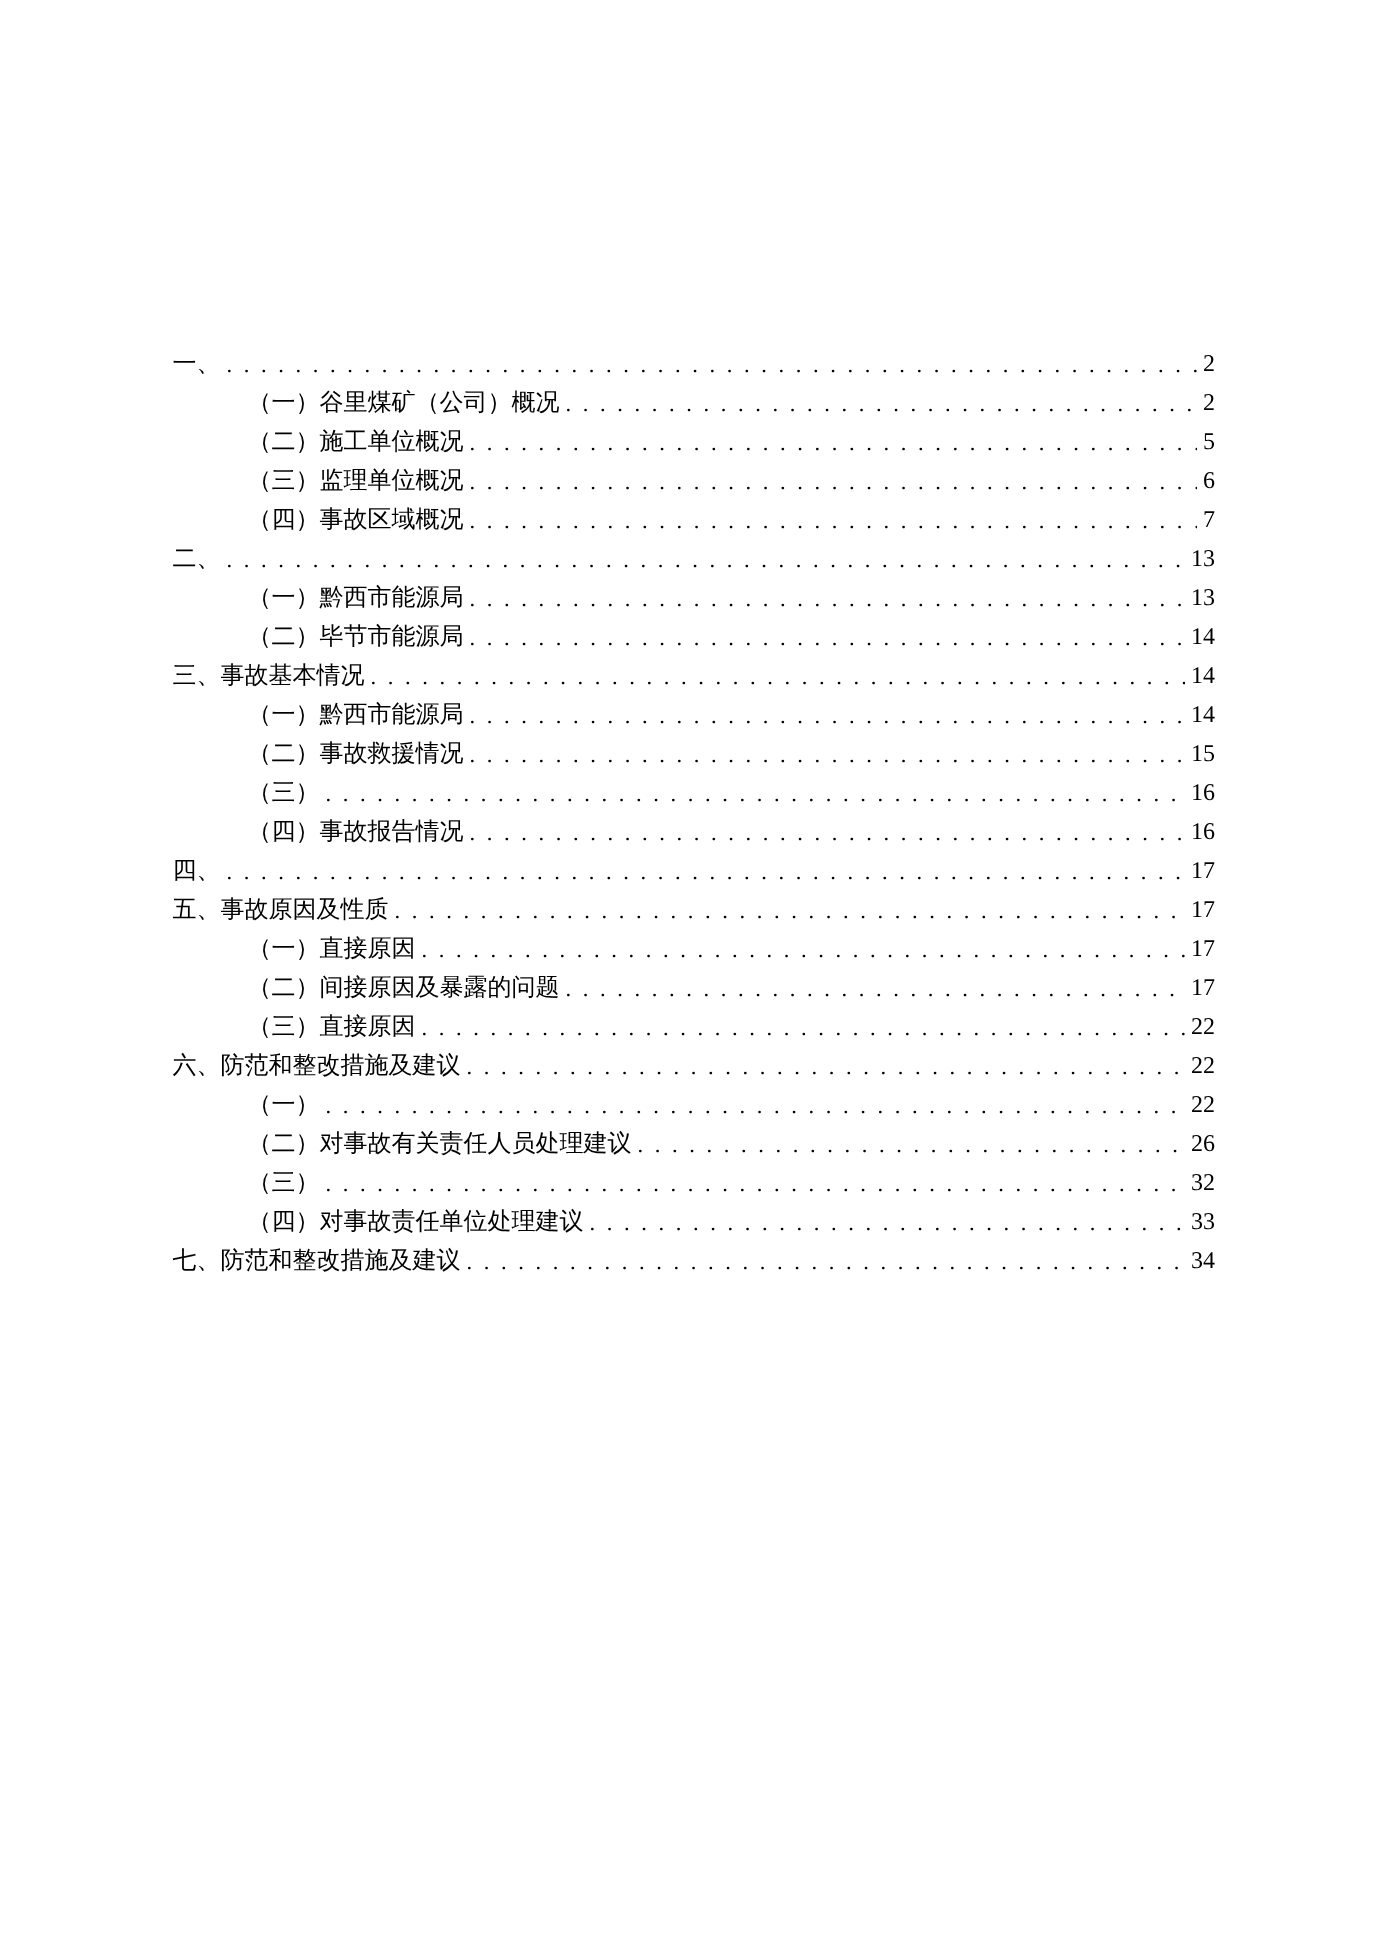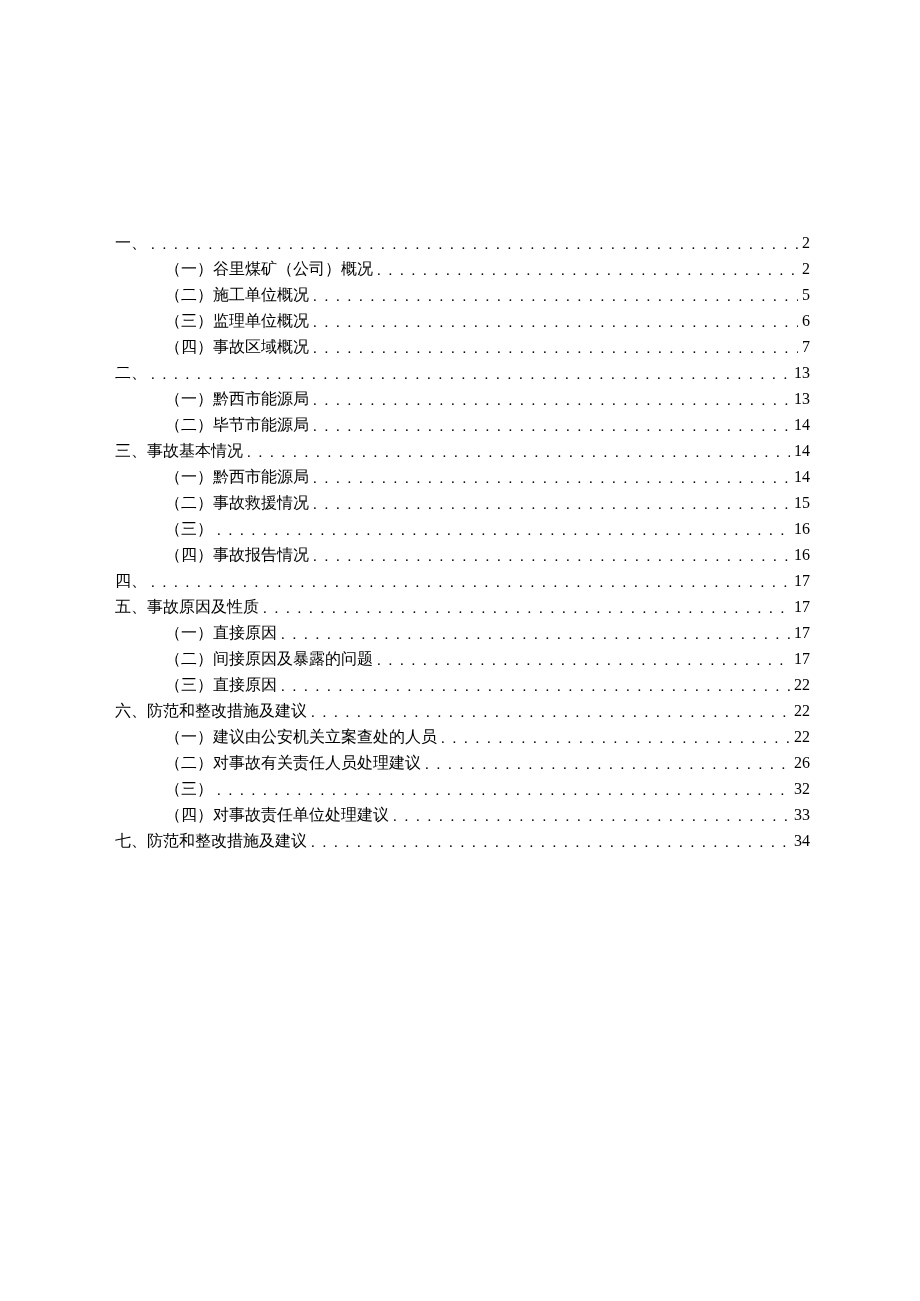--- a/index.html
+++ b/index.html
@@ -181,21 +181,20 @@
     </div>
     <div class="toc-entry level-1">
       <span class="toc-marker">六、</span>
       <span class="toc-title">防范和整改措施及建议</span>
       <span class="toc-gap"></span>
       <span class="toc-dots"></span>
       <span class="toc-page">22</span>
     </div>
     <div class="toc-entry level-2">
       <span class="toc-marker">（一）</span>
-      <span class="toc-title">建议由公安机关立案查处的人员</span>
       <span class="toc-gap"></span>
       <span class="toc-dots"></span>
       <span class="toc-page">22</span>
     </div>
     <div class="toc-entry level-2">
       <span class="toc-marker">（二）</span>
       <span class="toc-title">对事故有关责任人员处理建议</span>
       <span class="toc-gap"></span>
       <span class="toc-dots"></span>
       <span class="toc-page">26</span>

